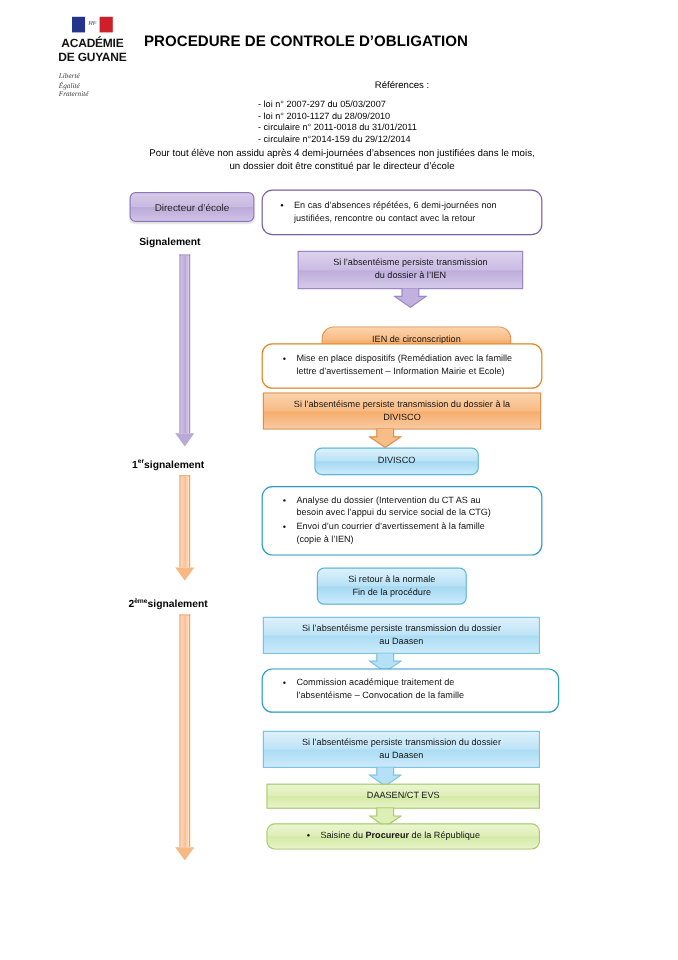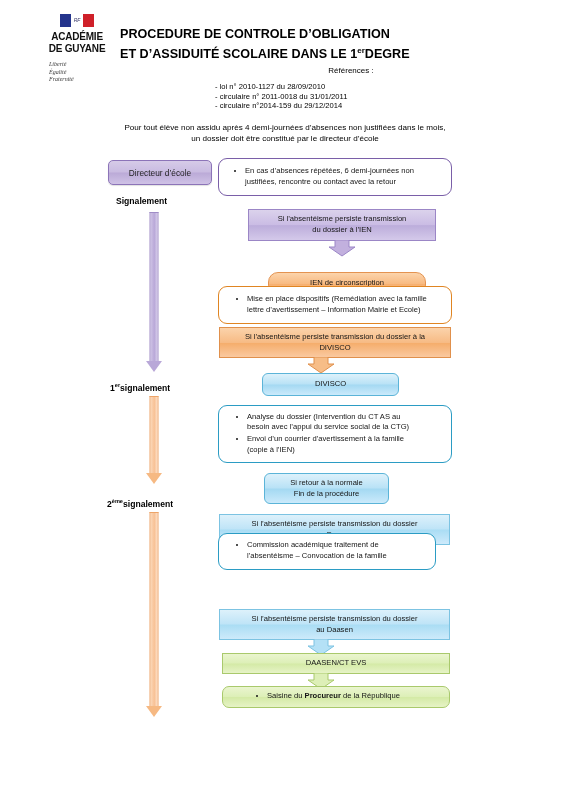--- a/index.html
+++ b/index.html
@@ -75,21 +75,21 @@
     width: 430px;
     font-weight: bold;
     font-size: 12.6px;
     line-height: 16.5px;
     color: #000000;
   }
   .doc-title sup { font-size: 8px; vertical-align: super; }
 
   .refs-label {
     position: absolute;
-    left: 136px;
+    left: 120px;
     top: 66px;
     width: 430px;
     text-align: center;
     font-size: 8px;
     color: #000000;
   }
   .refs-list {
     position: absolute;
     left: 215px;
     top: 82px;
@@ -253,25 +253,25 @@
     </div>
     <div class="logo-title">ACADÉMIE</div>
     <div class="logo-title">DE GUYANE</div>
     <div class="logo-motto">Liberté</div>
     <div class="logo-motto" style="margin-top:0">Égalité</div>
     <div class="logo-motto" style="margin-top:0">Fraternité</div>
   </div>
 
   <div class="doc-title">
     <div>PROCEDURE DE CONTROLE D’OBLIGATION</div>
-    <div><span>ET D’ASSIDUITÉ SCOLAIRE DANS LE 1</span><sup>er</sup><span>DEGRE</span></div>
   </div>
 
   <div class="refs-label">Références :</div>
   <div class="refs-list">
+    <div>- loi n° 2007-297 du 05/03/2007</div>
     <div>- loi n° 2010-1127 du 28/09/2010</div>
     <div>- circulaire n° 2011-0018 du 31/01/2011</div>
     <div>- circulaire n°2014-159 du 29/12/2014</div>
   </div>
 
   <div class="intro">
     <div>Pour tout élève non assidu après 4 demi-journées d’absences non justifiées dans le mois,</div>
     <div>un dossier doit être constitué  par le directeur d’école</div>
   </div>
 
@@ -372,21 +372,21 @@
       <span>au Daasen</span>
     </div>
   </div>
 
   <div class="fat-arrow" style="left:307px; top:544px;">
     <svg viewBox="0 0 28 17">
         <polygon points="7,0 21,0 21,7 27,7 14,16 1,7 7,7" fill="#b4e1f6" stroke="#7cc3e2" stroke-width="1"></polygon>
       </svg>
   </div>
 
-  <div class="node bullets n-blue-round" style="left:218px; top:533px; width:218px; height:37px;">
+  <div class="node bullets n-blue-round" style="left:218px; top:557px; width:248px; height:37px;">
     <ul>
       <li>
         <span>Commission académique traitement de</span><br>
         <span>l’absentéisme – Convocation de la famille</span>
       </li>
     </ul>
   </div>
 
   <div class="node center n-blue-flat" style="left:219px; top:609px; width:231px; height:31px;">
     <div>

